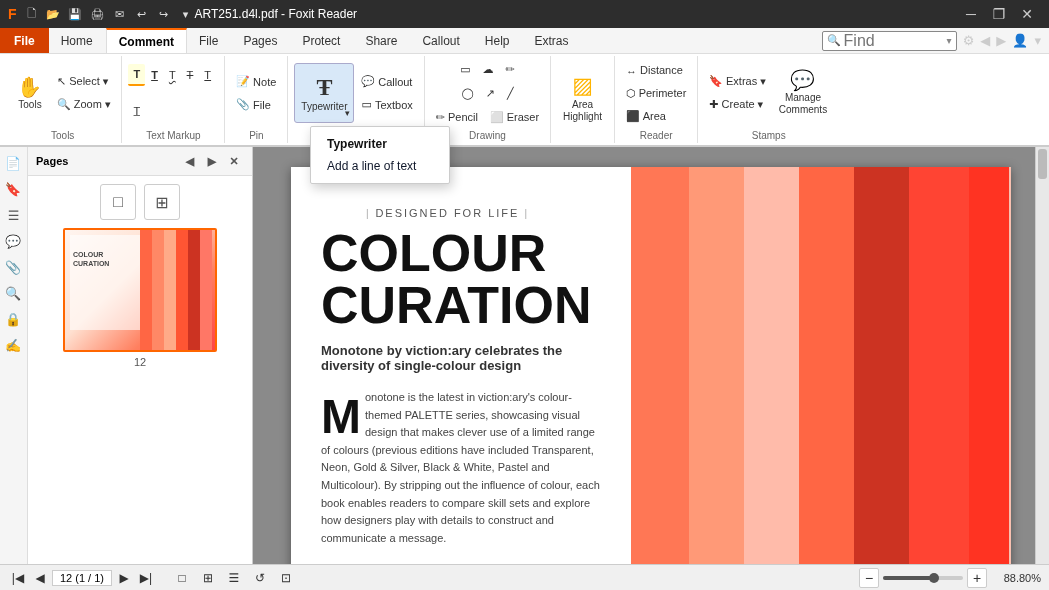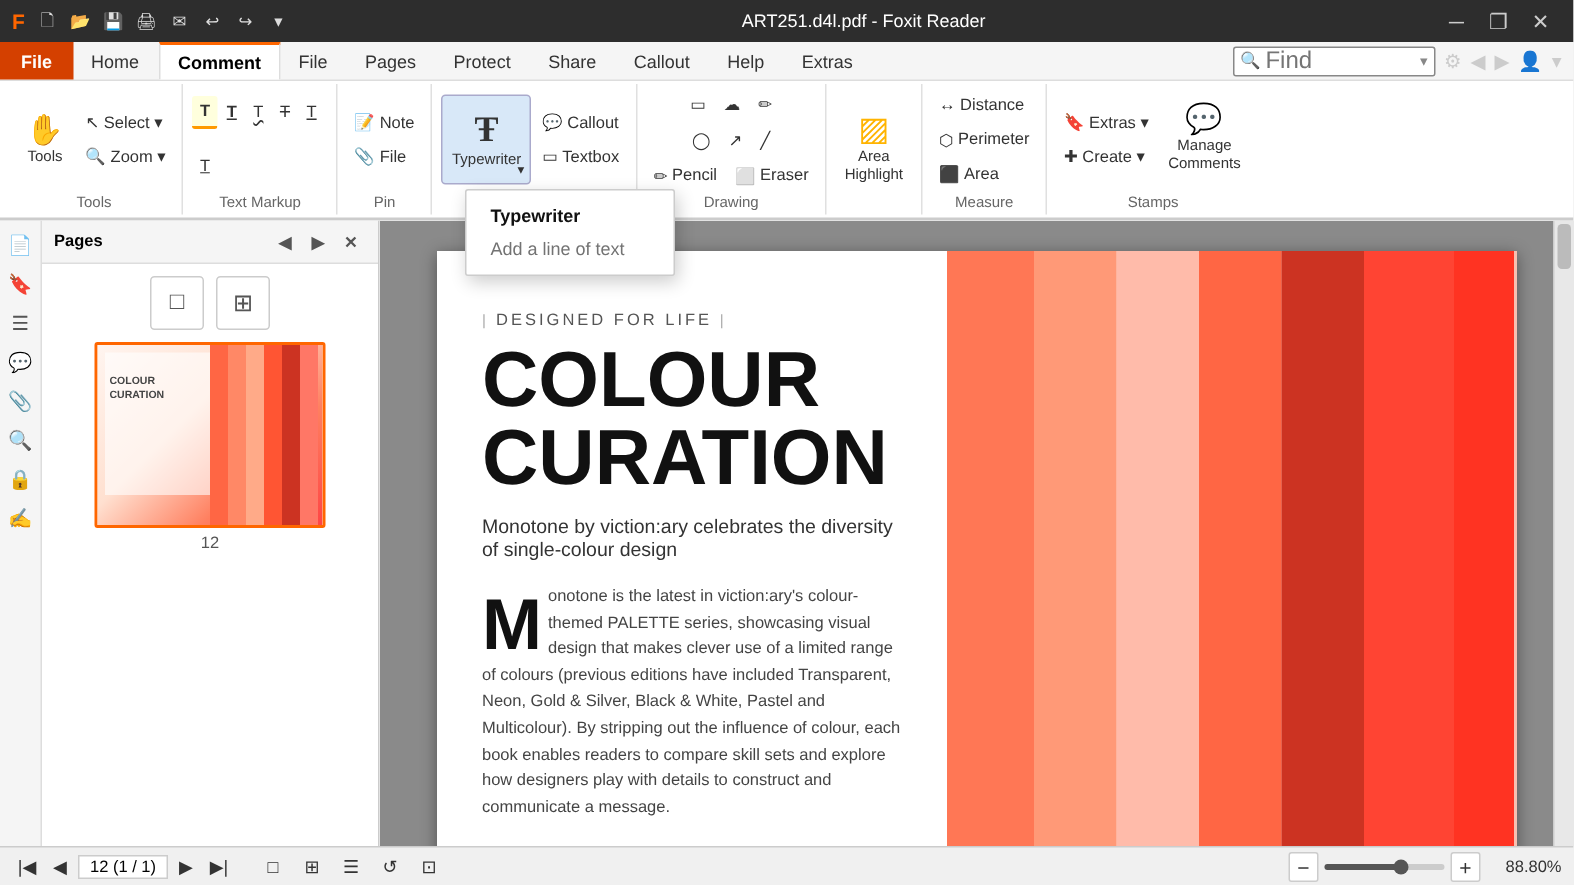--- a/index.html
+++ b/index.html
@@ -12,21 +12,21 @@
       height: 28px;
       display: flex;
       align-items: center;
       justify-content: space-between;
       padding: 0 8px;
       font-size: 12px;
       flex-shrink: 0;
     }
     .title-bar-left { display: flex; align-items: center; gap: 6px; }
     .title-bar-icons { display: flex; gap: 4px; }
-    .title-bar-title { flex: 1; text-align: center; font-size: 12px; }
+    .title-bar-title { flex: 1; font-size: 12px; }
     .title-bar-controls { display: flex; gap: 0; }
     .title-bar-btn { width: 28px; height: 28px; display: flex; align-items: center; justify-content: center; cursor: pointer; color: #ccc; font-size: 14px; }
     .qa-btn { width: 18px; height: 18px; display: flex; align-items: center; justify-content: center; color: #ddd; font-size: 11px; cursor: pointer; }
 
     
     .ribbon-tabs {
       display: flex;
       background: #f5f5f5;
       height: 26px;
       border-bottom: 1px solid #ddd;
@@ -220,25 +220,25 @@
       padding: 20px;
     }
     .doc-page {
       width: 720px;
       min-height: 900px;
       background: #fff;
       box-shadow: 0 2px 10px rgba(0,0,0,0.4);
       position: relative;
       overflow: hidden;
     }
-    .doc-designed { font-size: 11px; color: #555; letter-spacing: 2px; margin-bottom: 8px; }
+    .doc-designed { font-size: 11px; color: #555; letter-spacing: 2px; margin-bottom: 8px; margin-left: 45px; }
     .doc-title1 { font-size: 52px; font-weight: 900; color: #111; line-height: 1; }
     .doc-title2 { font-size: 52px; font-weight: 900; color: #111; line-height: 1; margin-bottom: 12px; }
     .doc-subtitle { font-size: 13px; color: #333; margin-bottom: 16px; }
-    .doc-subtitle span { font-weight: 400; }
+    .doc-subtitle span { font-weight: 700; }
     .doc-body { font-size: 11px; color: #444; line-height: 1.6; }
     .doc-initial {
       float: left;
       font-size: 48px;
       font-weight: 900;
       color: #111;
       line-height: 1;
       margin-right: 4px;
       margin-top: 4px;
     }
@@ -265,21 +265,21 @@
       box-shadow: 2px 4px 12px rgba(0,0,0,0.2);
       border-radius: 2px;
       z-index: 1000;
       min-width: 140px;
       padding: 4px 0;
     }
     .dropdown-item {
       padding: 6px 16px;
       cursor: pointer;
       font-size: 12px;
-      color: #737373;
+      color: #0f172a;
     }
     .dropdown-item.header-item {
       font-weight: 600;
       color: #111;
       padding-bottom: 2px;
     }
 
     
     .status-bar {
       height: 26px;
@@ -495,21 +495,21 @@
         <div class="ribbon-btn-small">
           <span>⬡</span>
           <span>Perimeter</span>
         </div>
         <div class="ribbon-btn-small">
           <span>⬛</span>
           <span>Area</span>
         </div>
       </div>
     </div>
-    <div class="ribbon-group-label">Measure</div>
+    <div class="ribbon-group-label">Reader</div>
   </div>
 
   <div class="ribbon-group">
     <div class="ribbon-group-items">
       <div class="ribbon-col">
         <div class="ribbon-btn-small">
           <span>🔖</span>
           <span>Extras ▾</span>
         </div>
         <div class="ribbon-btn-small">

